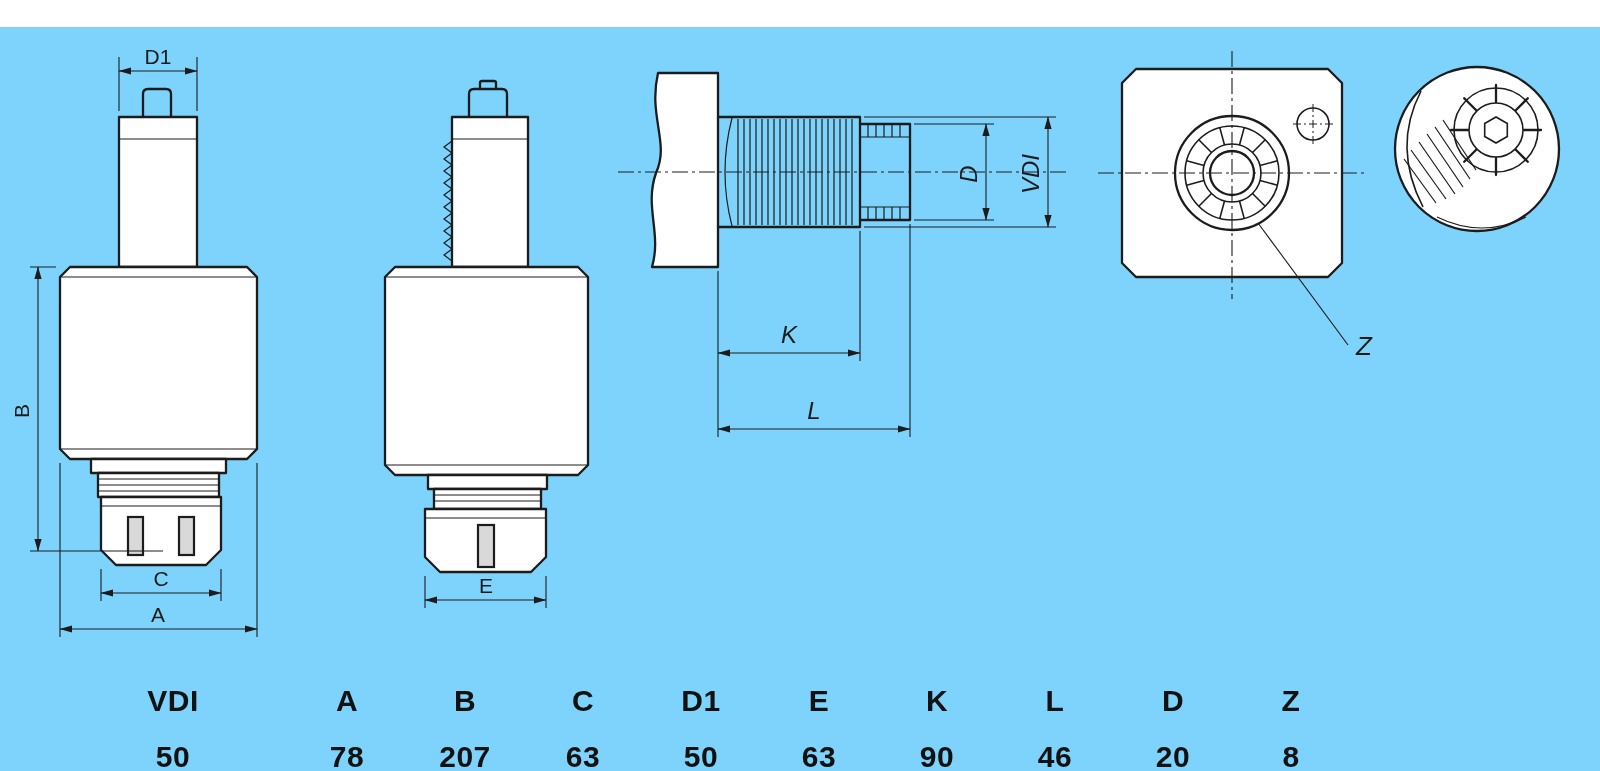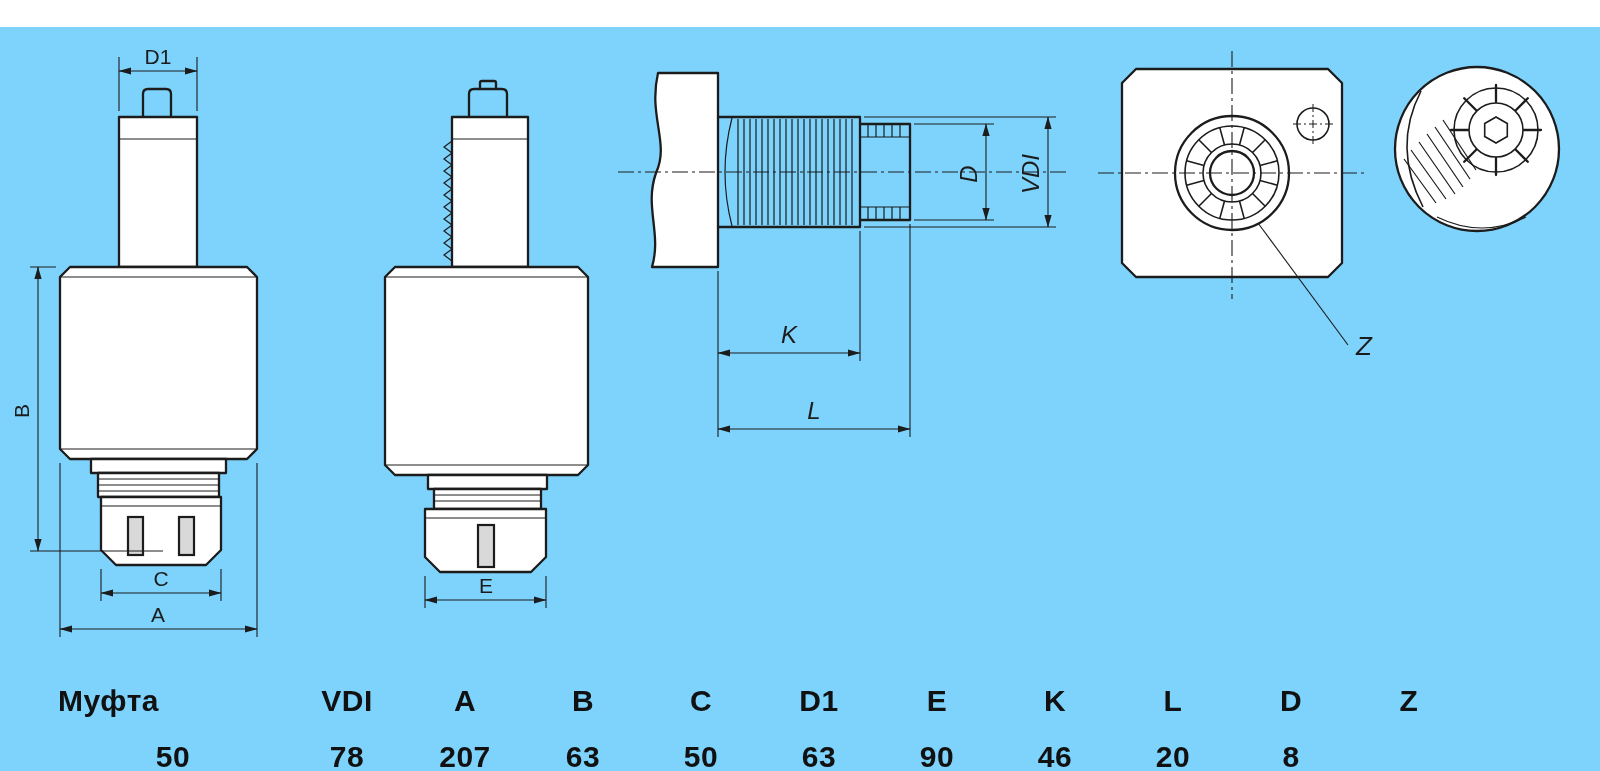--- a/index.html
+++ b/index.html
@@ -146,21 +146,20 @@
     <circle class="med" cx="1496" cy="103" r="42"></circle>
     <path class="ln" stroke-width="2.5" d="M1524,103L1541,103M1515.8,122.8L1527.8,134.8M1496,131L1496,148M1476.2,122.8L1464.2,134.8M1468,103L1451,103M1476.2,83.2L1464.2,71.2M1496,75L1496,58M1515.8,83.2L1527.8,71.2"></path>
     <circle class="med" cx="1496" cy="103" r="27"></circle>
     <path class="med" d="M1507.3,96.5L1507.3,109.5L1496,116L1484.7,109.5L1484.7,96.5L1496,90Z"></path>
     <path class="thin" d="M1437,190 Q1482,212 1526,190"></path>
   </g>
 </svg>
 
 <div class="table-wrap">
   <div class="trow">
-    <div class="cell name">Муфта</div>
     <div class="cell">VDI</div>
     <div class="cell">A</div>
     <div class="cell">B</div>
     <div class="cell">C</div>
     <div class="cell">D1</div>
     <div class="cell">E</div>
     <div class="cell">K</div>
     <div class="cell">L</div>
     <div class="cell">D</div>
     <div class="cell">Z</div>

